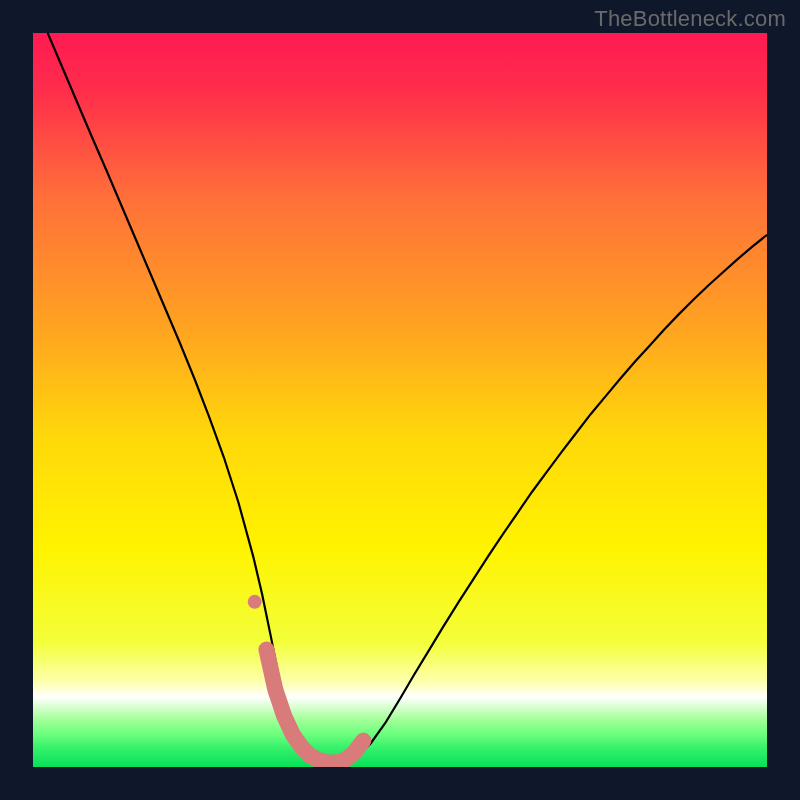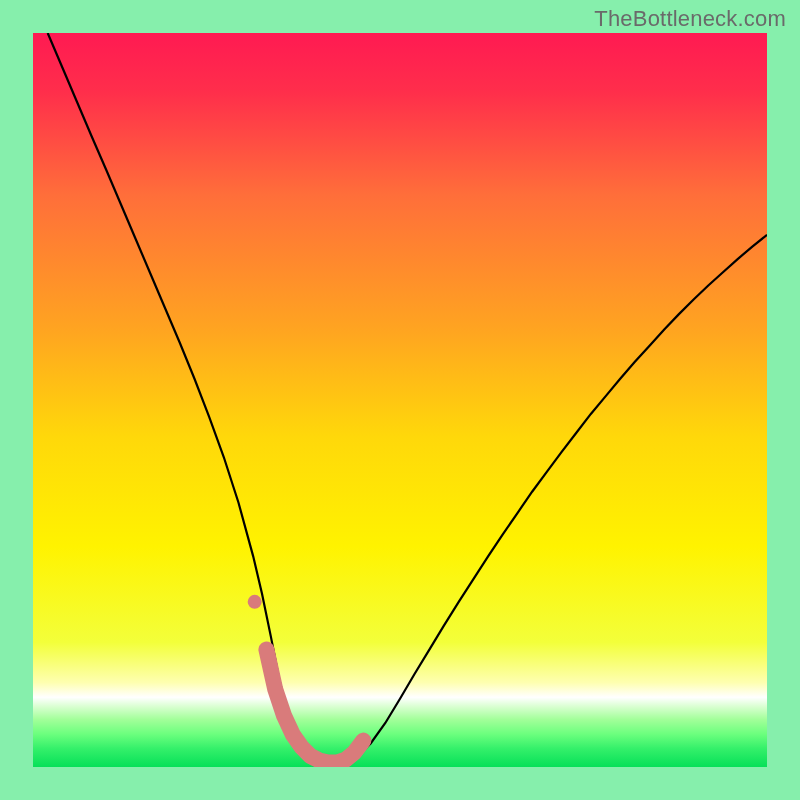--- a/index.html
+++ b/index.html
@@ -10,21 +10,21 @@
     background: #000;
     font-family: Arial, Helvetica, sans-serif;
     overflow: hidden;
   }
   .frame {
     position: absolute;
     left: 0;
     top: 0;
     width: 800px;
     height: 800px;
-    background: #86efac;
+    background: #0f172a;
   }
   .watermark {
     position: absolute;
     top: 6px;
     right: 14px;
     color: #6a6a6a;
     font-size: 22px;
     font-weight: 400;
     letter-spacing: 0.2px;
     user-select: none;

